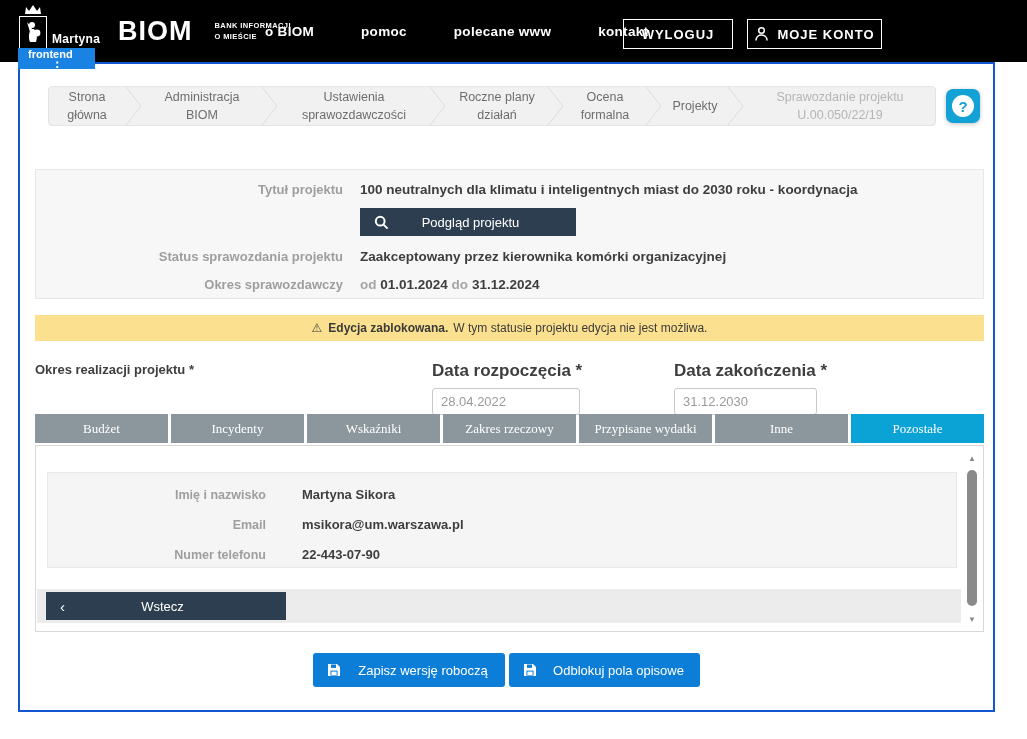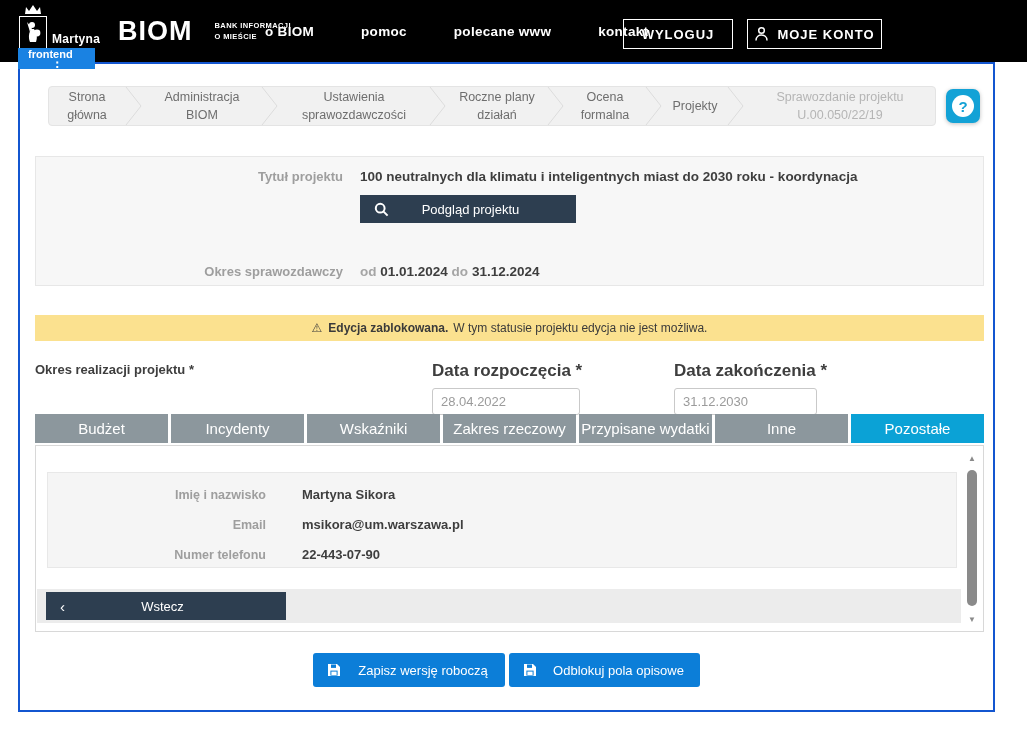--- a/index.html
+++ b/index.html
@@ -46,21 +46,21 @@
   .bc-sep { flex:0 0 auto; display:flex; align-items:center; }
   .bc-current { color:#b5b5b5; cursor:default; flex-direction:column; justify-content:center; }
   .help-btn { position:absolute; left:926px; top:25px; width:34px; height:34px;
     background:#13a2d6; border:none; border-radius:7px; cursor:pointer;
     display:flex; align-items:center; justify-content:center;
     box-shadow:0 1px 4px rgba(0,0,0,.25); }
   .help-circ { width:22px; height:22px; background:#fff; border-radius:50%;
     color:#13a2d6; font-size:15px; font-weight:700; display:flex; align-items:center; justify-content:center; }
 
   
-  .info-section { position:absolute; left:15px; top:92px; width:949px; height:130px;
+  .info-section { position:absolute; left:15px; top:105px; width:949px; height:130px;
     background:#f7f7f7; border:1px solid #e7e7e7; }
   .info-row { position:absolute; left:0; right:10px; display:flex; align-items:flex-start; }
   .info-label { width:307px; flex:0 0 307px; text-align:right; margin-right:17px;
     font-size:13px; font-weight:600; color:#9e9e9e; }
   .info-value { font-size:13.5px; font-weight:700; color:#3e3e3e; }
   .muted { color:#a5a5a5; font-weight:600; }
   .preview-btn { position:absolute; left:324px; top:38px; width:216px; height:28px;
     background:#2d3e50; color:#fff; border:none; font-family:inherit; font-size:13px;
     display:flex; align-items:center; cursor:pointer; }
   .preview-btn svg { margin-left:14px; }
@@ -79,22 +79,22 @@
   .date-group { position:absolute; top:297px; }
   .dg-start { left:412px; } .dg-end { left:654px; }
   .date-label { font-size:17px; font-weight:700; color:#3e3e3e; margin-bottom:7px; }
   .date-input { height:27px; border:1px solid #c9c9c9; border-radius:3px; background:#fff;
     color:#9b9b9b; font-family:inherit; font-size:13px; padding:0 8px; }
   .dg-start .date-input { width:148px; } .dg-end .date-input { width:143px; }
 
   
   .tabs { position:absolute; left:15px; top:350px; width:949px; height:29px;
     display:flex; gap:3px; }
-  .tab { flex:1; background:#8c979d; color:#fff; font-size:15px; border:none;
-    font-family:Liberation Sans, sans-serif; display:flex; align-items:center; justify-content:center; cursor:pointer; }
+  .tab { flex:1; background:#8c979d; color:#fff; font-size:13px; border:none;
+    font-family:Liberation Serif, serif; display:flex; align-items:center; justify-content:center; cursor:pointer; }
   .tab.active { background:#0ba2d6; }
 
   
   .panel { position:absolute; left:15px; top:381px; width:949px; height:187px;
     background:#fff; border:1px solid #d8d8d8; }
   .contact-box { position:absolute; left:11px; top:26px; width:910px; height:96px;
     background:#f5f5f5; border:1px solid #e8e8e8; }
   .c-row { position:absolute; left:0; right:10px; display:flex; align-items:baseline; }
   .c-label { width:218px; flex:0 0 218px; text-align:right; margin-right:36px;
     font-size:12.5px; font-weight:600; color:#9e9e9e; }
@@ -225,20 +225,24 @@
       <span class="info-label">Tytuł projektu</span>
       <span class="info-value">100 neutralnych dla klimatu i inteligentnych miast do 2030 roku - koordynacja</span>
     </div>
     <button class="preview-btn">
       <svg width="15" height="15" viewBox="0 0 15 15" fill="none" stroke="#fff" stroke-width="2">
         <circle cx="6.2" cy="6.2" r="4.4"></circle>
           <line x1="9.6" y1="9.6" x2="13.6" y2="13.6"></line>
       </svg>
       <span class="lbl">Podgląd projektu</span>
     </button>
+    <div class="info-row" style="top:79px">
+      <span class="info-label">Status sprawozdania projektu</span>
+      <span class="info-value">Zaakceptowany przez kierownika komórki organizacyjnej</span>
+    </div>
     <div class="info-row" style="top:107px">
       <span class="info-label">Okres sprawozdawczy</span>
       <span class="info-value">
         <span class="muted">od</span>
         <span>01.01.2024</span>
         <span class="muted">do</span>
         <span>31.12.2024</span>
       </span>
     </div>
   </section>

